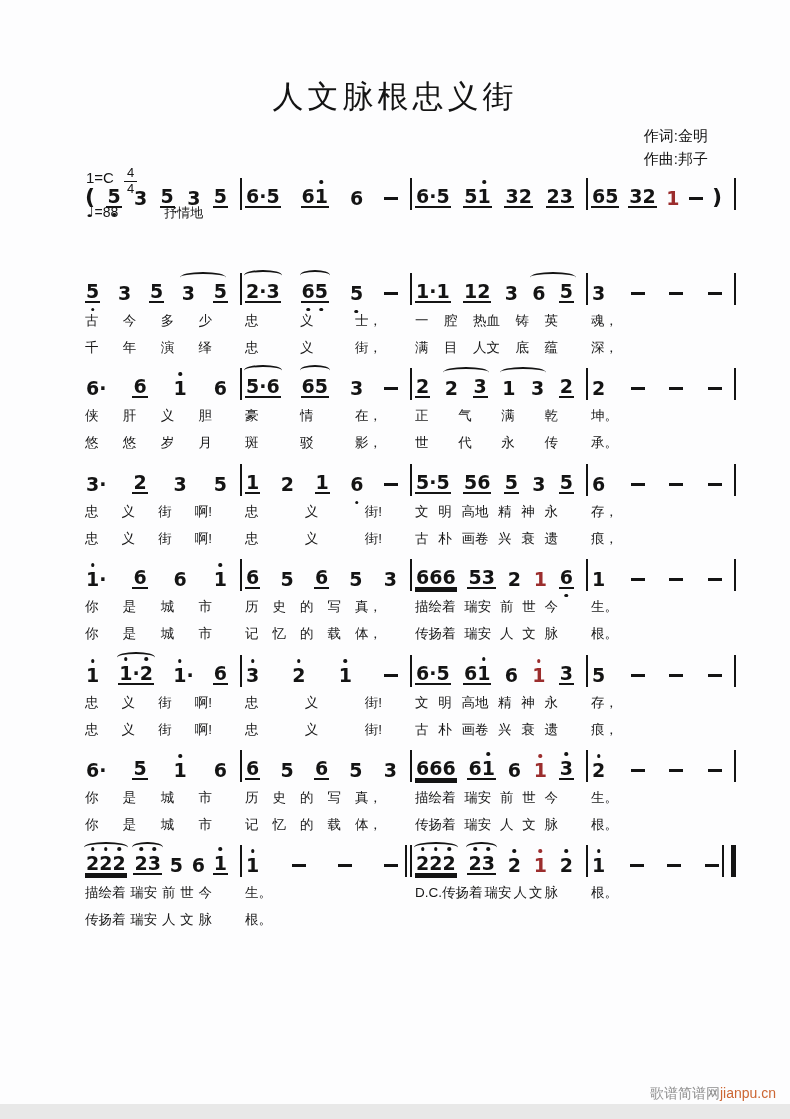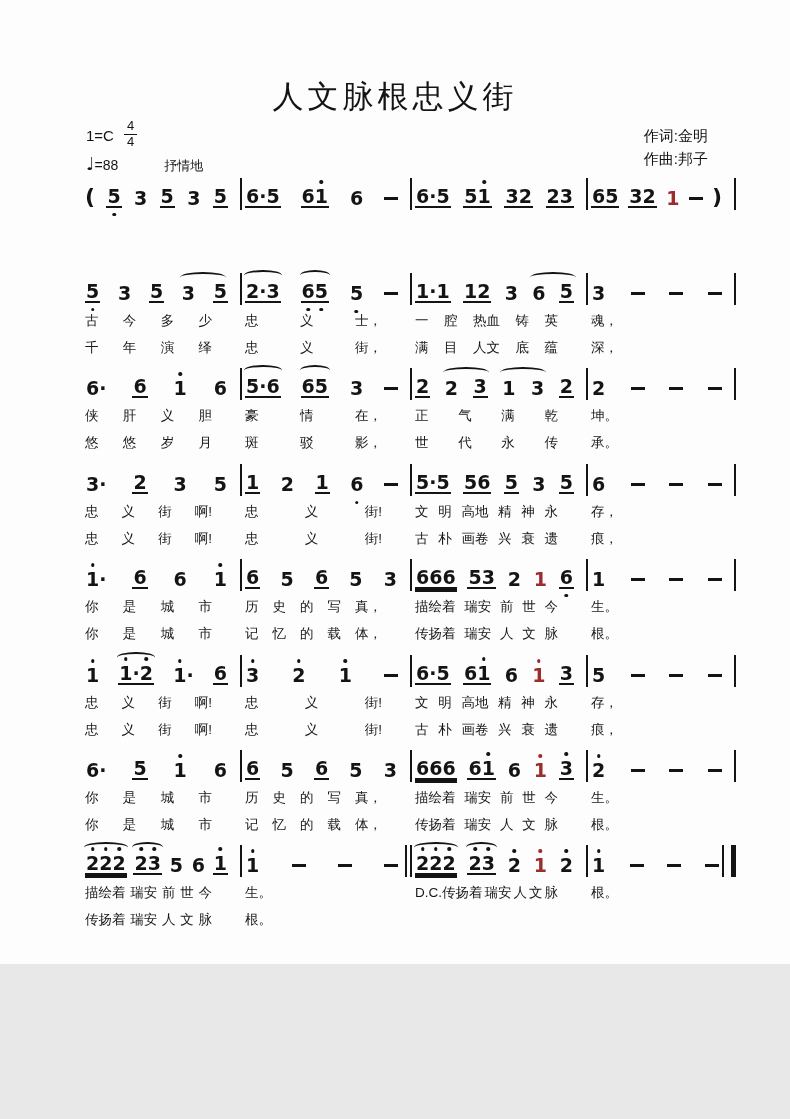--- a/index.html
+++ b/index.html
@@ -3,32 +3,32 @@
 <meta charset="utf-8">
 <style>
   :root{
     --ink:#141414;
     --red:#9b2d2d;
     --wm-gray:#8e8e8e;
     --wm-orange:#cc6633;
   }
   html,body{margin:0;padding:0;background:#e8e8e8;}
   #sheet{
-    position:relative;width:790px;height:964px;margin:0 auto;
+    position:relative;width:790px;height:1104px;margin:0 auto;
     background:#fdfdfe;overflow:hidden;
     font-family:"Liberation Sans",sans-serif;color:var(--ink);
   }
   
   .title{
     position:absolute;top:76px;left:0;width:100%;text-align:center;
     font-family:"Liberation Serif",serif;font-weight:500;font-size:31px;
     letter-spacing:4px;margin:0;color:var(--ink);
   }
   .meta-left{position:absolute;left:86px;top:122px;font-size:15px;}
-  .key-row{display:flex;align-items:center;}
+  .key-row{display:flex;align-items:flex-start;margin-top:47px;}
   .frac{display:inline-flex;flex-direction:column;align-items:center;
         font-size:13px;line-height:14px;margin-left:10px;margin-top:-3px;}
   .frac i{font-style:normal;}
   .frac i.top{border-bottom:1px solid var(--ink);padding:0 3px 1px;}
   .tempo-row{margin-top:4px;font-size:14px;text-align:center;}
   .tempo-sym{font-family:"DejaVu Sans",sans-serif;font-size:18px;}
   .expr{margin-left:42px;font-size:13px;}
   .meta-right{position:absolute;right:82px;top:124px;font-size:15px;line-height:23px;text-align:right;}
   
   #score{position:absolute;left:0;top:0;width:100%;height:100%;}

